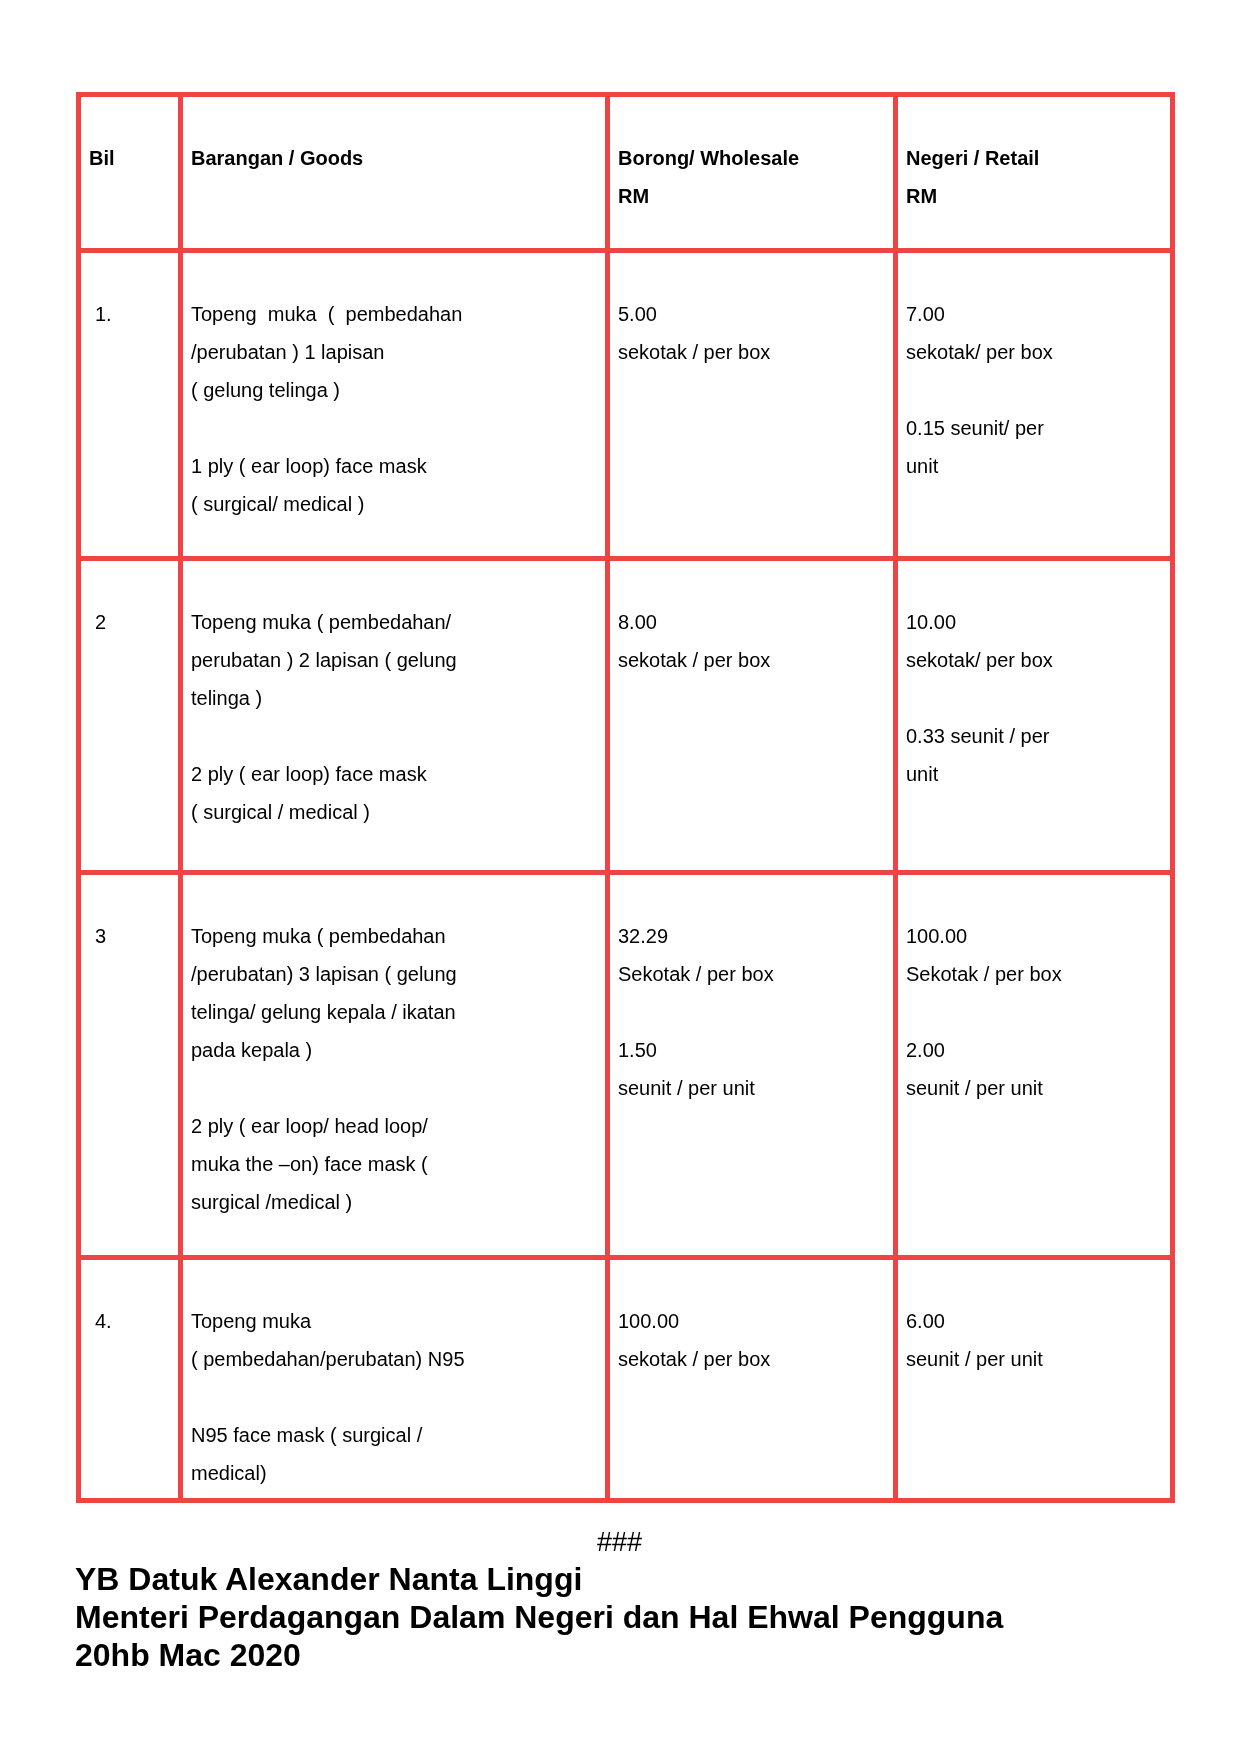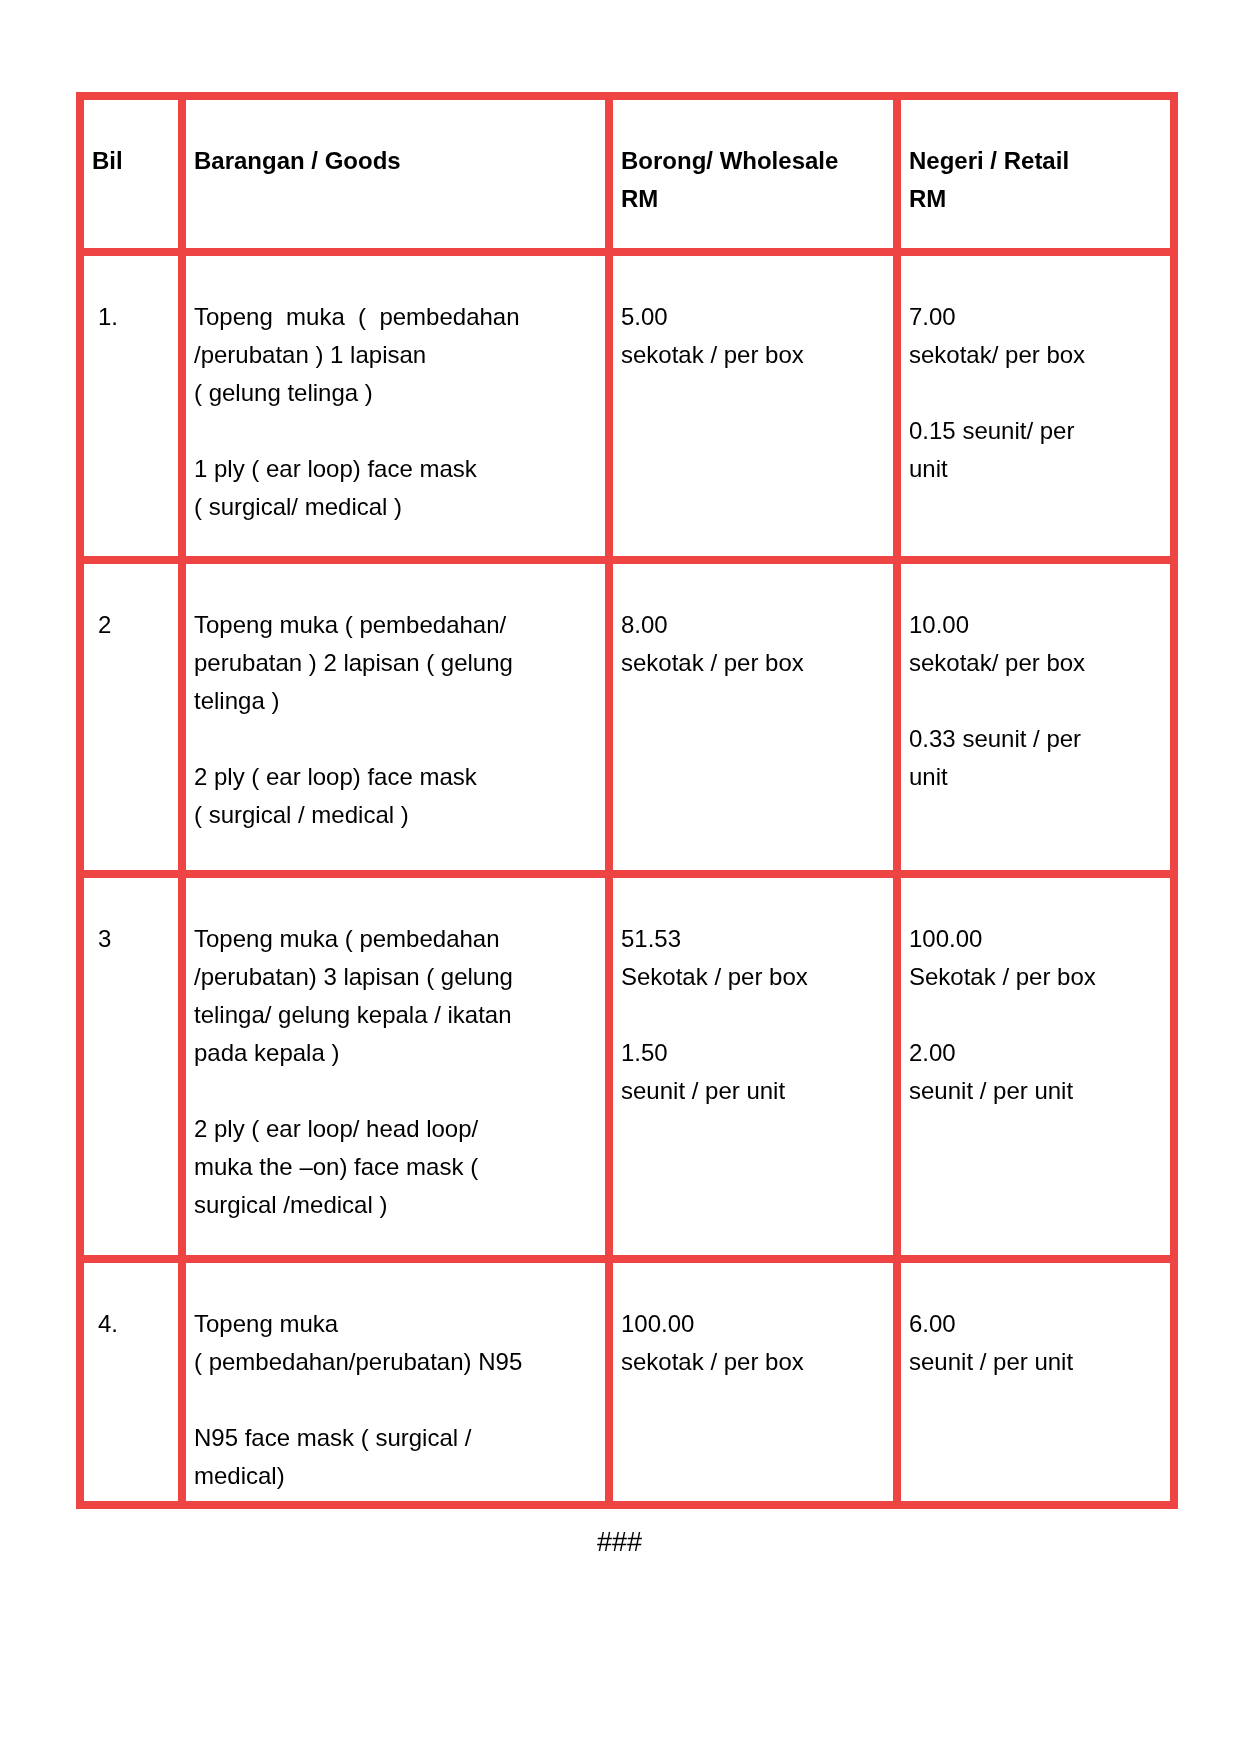--- a/index.html
+++ b/index.html
@@ -15,24 +15,24 @@
   }
   table.price-table {
     border-collapse: collapse;
     position: absolute;
     left: 76px;
     top: 92px;
     width: 1094px;
     table-layout: fixed;
   }
   .price-table th, .price-table td {
-    border: 8px solid #ef4444;
+    border: 5px solid #ef4444;
     vertical-align: top;
     padding: 42px 20px 6px 8px;
-    font-size: 24px;
+    font-size: 20px;
     font-weight: normal;
     text-align: left;
     box-sizing: border-box;
     overflow: hidden;
   }
   .price-table th { font-weight: bold; }
   .cell-line {
     line-height: 38px;
     min-height: 38px;
     white-space: pre-wrap;
@@ -166,21 +166,21 @@
             <div class="cell-line">Topeng muka ( pembedahan</div>
             <div class="cell-line">/perubatan) 3 lapisan ( gelung</div>
             <div class="cell-line">telinga/ gelung kepala / ikatan</div>
             <div class="cell-line">pada kepala )</div>
             <div class="cell-line"></div>
             <div class="cell-line">2 ply ( ear loop/ head loop/</div>
             <div class="cell-line">muka the –on) face mask (</div>
             <div class="cell-line">surgical /medical )</div>
           </td>
           <td class="price-cell">
-            <div class="cell-line">51.53</div>
+            <div class="cell-line">32.29</div>
             <div class="cell-line">Sekotak / per box</div>
             <div class="cell-line"></div>
             <div class="cell-line">1.50</div>
             <div class="cell-line">seunit / per unit</div>
           </td>
           <td class="price-cell">
             <div class="cell-line">100.00</div>
             <div class="cell-line">Sekotak / per box</div>
             <div class="cell-line"></div>
             <div class="cell-line">2.00</div>
@@ -205,14 +205,19 @@
           <td class="price-cell">
             <div class="cell-line">6.00</div>
             <div class="cell-line">seunit / per unit</div>
           </td>
         </tr>
       </tbody>
   </table>
 
   <div class="footer-marker">###</div>
 
+  <div class="signature-block">
+    <div class="signature-line">YB Datuk Alexander Nanta Linggi</div>
+    <div class="signature-line">Menteri Perdagangan Dalam Negeri dan Hal Ehwal Pengguna</div>
+    <div class="signature-line">20hb Mac 2020</div>
+  </div>
 
 </div>
 
 </body></html>

